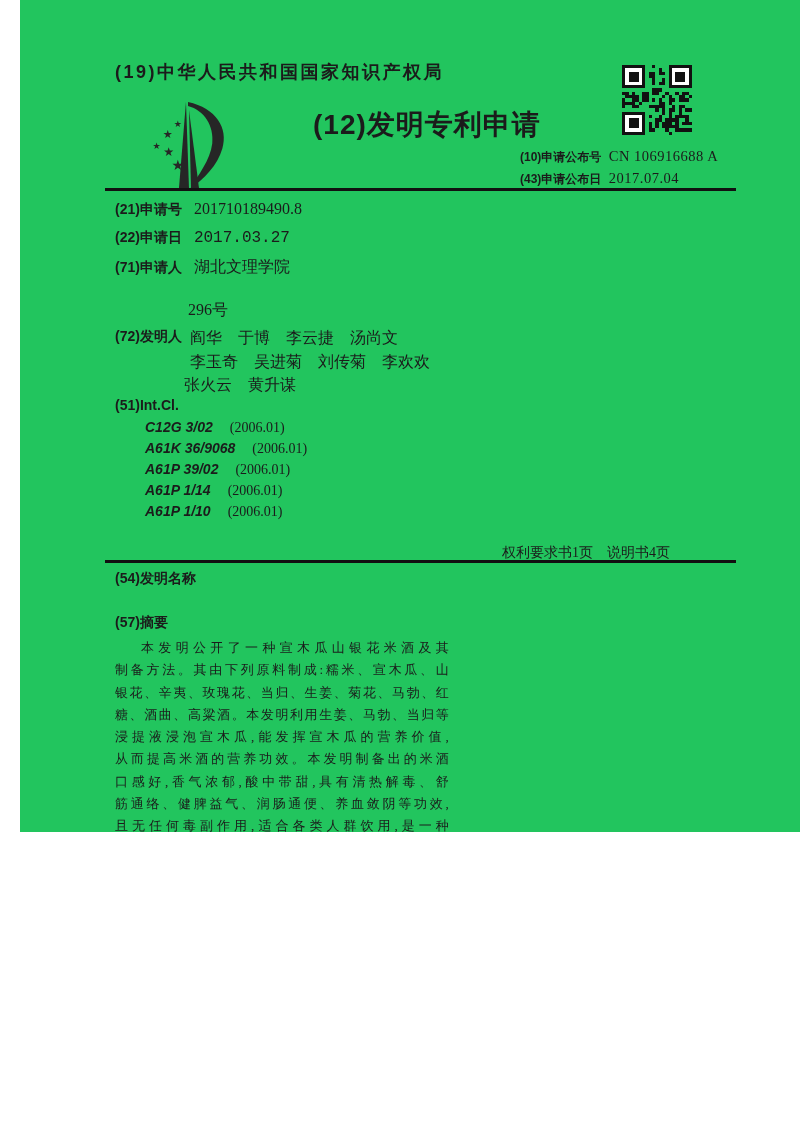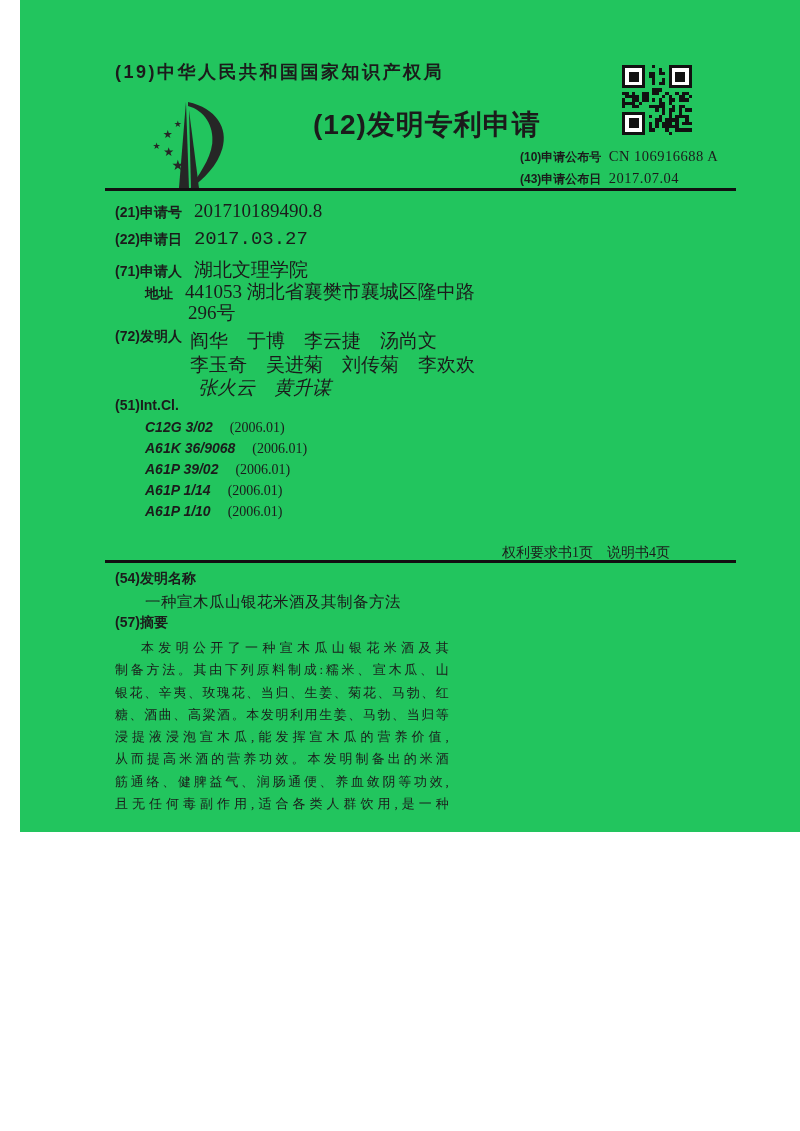--- a/index.html
+++ b/index.html
@@ -17,21 +17,21 @@
 
   .pub-line{left:500px;font-size:14px;white-space:nowrap;}
   .pub-line .lbl{font-size:12px;}
   .pub-line .val{font-family:"Liberation Serif","DejaVu Serif",serif;font-weight:normal;font-size:14.5px;margin-left:4px;letter-spacing:0.5px;}
 
   .rule{position:absolute;left:85px;width:631px;background:#111;}
   .rule-1{top:188px;height:2.5px;}
   .rule-2{top:560px;height:3px;}
 
   .row-label{font-size:14px;white-space:nowrap;}
-  .row-value{font-size:19px;white-space:nowrap;}
+  .row-value{font-size:16px;white-space:nowrap;}
 
   .intcl-item{font-size:14px;white-space:nowrap;}
   .intcl-item .code{font-family:"Liberation Sans","DejaVu Sans",sans-serif;font-weight:bold;font-style:italic;}
   .intcl-item .ver{font-style:normal;margin-left:1px;padding-left:16px;}
 
   .pages-info{left:482px;top:544px;font-size:14px;white-space:nowrap;}
 
   .invention-title{left:125px;top:592px;font-size:15.5px;letter-spacing:0.5px;}
 
   .abstract{
@@ -229,30 +229,26 @@
   <div class="abs" style="left:95px;top:228px;">
     <span class="row-label hei">(22)申请日</span>
     <span class="row-value" style="margin-left:8px;font-family:Liberation Mono, monospace;">2017.03.27</span>
   </div>
 
   <div class="abs" style="left:95px;top:257px;">
     <span class="row-label hei">(71)申请人</span>
     <span class="row-value" style="margin-left:8px;">湖北文理学院</span>
   </div>
 
-  <div class="abs" style="left:125px;top:279px;">
-    <span class="row-label hei">地址</span>
-    <span class="row-value" style="margin-left:8px;">441053 湖北省襄樊市襄城区隆中路</span>
-  </div>
   <div class="abs row-value" style="left:168px;top:300px;">296号</div>
 
   <div class="abs row-label hei" style="left:95px;top:328px;">(72)发明人</div>
   <div class="abs row-value" style="left:170px;top:328px;">阎华　于博　李云捷　汤尚文</div>
   <div class="abs row-value" style="left:170px;top:352px;">李玉奇　吴进菊　刘传菊　李欢欢</div>
-  <div class="abs row-value" style="left:178px;top:375px;font-style:italic;">张火云　黄升谋</div>
+  <div class="abs row-value" style="left:164px;top:375px;">张火云　黄升谋</div>
 
   <div class="abs row-label hei" style="left:95px;top:397px;">(51)Int.Cl.</div>
   <div class="abs intcl-item" style="left:125px;top:419px;">
     <span class="code">C12G 3/02</span><span class="ver">(2006.01)</span>
   </div>
   <div class="abs intcl-item" style="left:125px;top:440px;">
     <span class="code">A61K 36/9068</span><span class="ver">(2006.01)</span>
   </div>
   <div class="abs intcl-item" style="left:125px;top:461px;">
     <span class="code">A61P 39/02</span><span class="ver">(2006.01)</span>
@@ -262,30 +258,30 @@
   </div>
   <div class="abs intcl-item" style="left:125px;top:503px;">
     <span class="code">A61P 1/10</span><span class="ver">(2006.01)</span>
   </div>
 
   <div class="abs pages-info">权利要求书1页　说明书4页</div>
 
   <div class="rule rule-2"></div>
 
   <div class="abs row-label hei" style="left:95px;top:570px;">(54)发明名称</div>
-  <div class="abs invention-title">一种宣木瓜山银花米酒及其制备方法</div>
 
   <div class="abs row-label hei" style="left:95px;top:614px;">(57)摘要</div>
 
   <div class="abs abstract">
     <div class="line first">本发明公开了一种宣木瓜山银花米酒及其</div>
     <div class="line">制备方法。其由下列原料制成:糯米、宣木瓜、山</div>
     <div class="line">银花、辛夷、玫瑰花、当归、生姜、菊花、马勃、红</div>
     <div class="line">糖、酒曲、高粱酒。本发明利用生姜、马勃、当归等</div>
     <div class="line">浸提液浸泡宣木瓜,能发挥宣木瓜的营养价值,</div>
     <div class="line">从而提高米酒的营养功效。本发明制备出的米酒</div>
+    <div class="line">口感好,香气浓郁,酸中带甜,具有清热解毒、舒</div>
     <div class="line">筋通络、健脾益气、润肠通便、养血敛阴等功效,</div>
     <div class="line">且无任何毒副作用,适合各类人群饮用,是一种</div>
   </div>
 
   <div class="abs side-number">CN 106916688 A</div>
 
 </div>
 
 </body></html>

